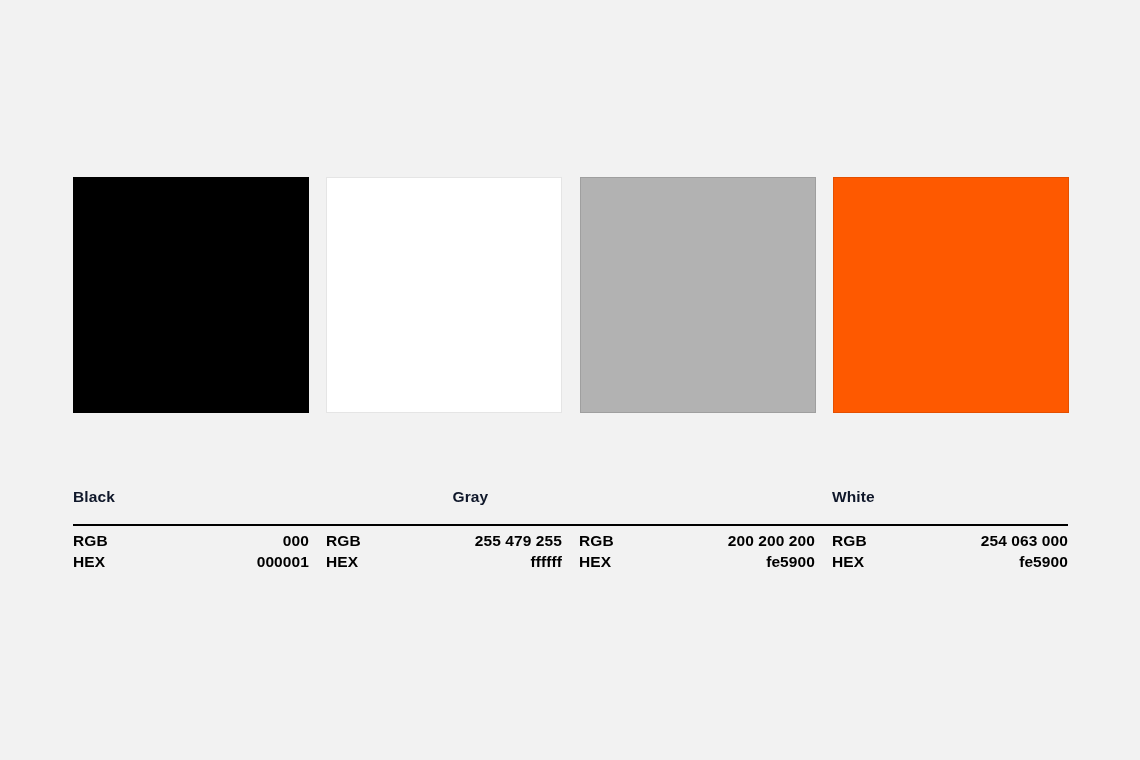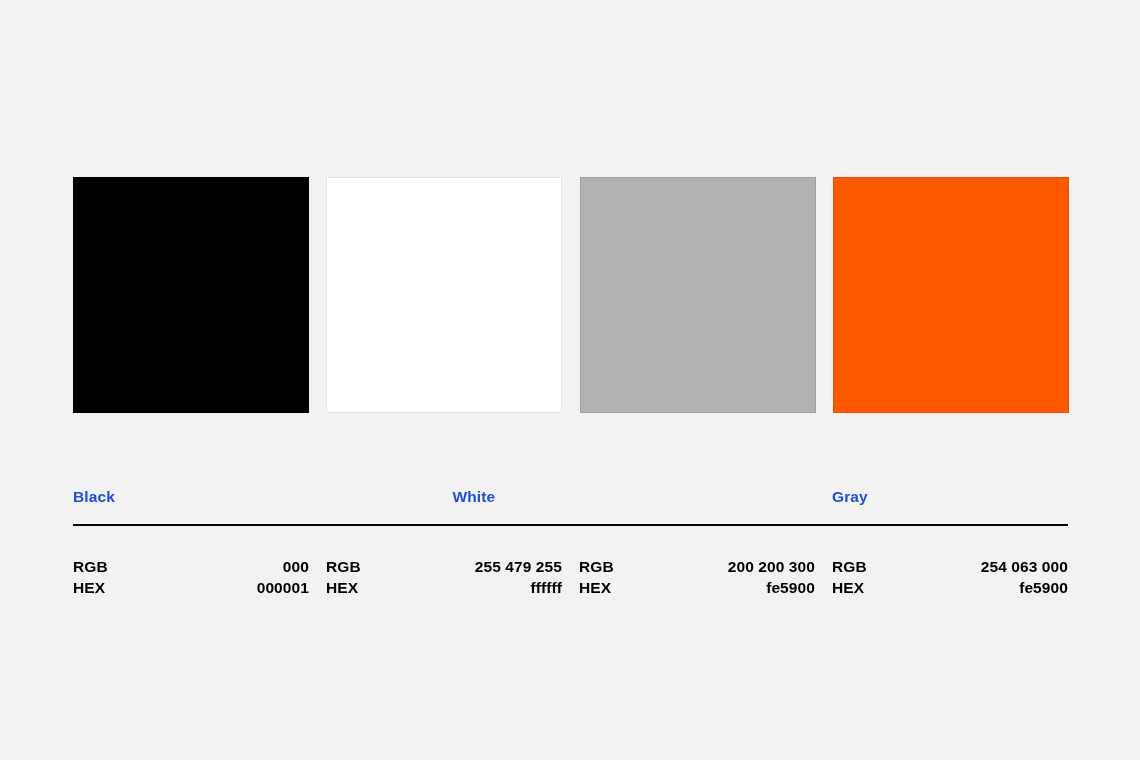--- a/index.html
+++ b/index.html
@@ -58,39 +58,39 @@
   }
 
   .spec-col {
     width: 236px;
     box-sizing: border-box;
   }
 
   .col-title {
     font-size: 15.5px;
     font-weight: bold;
-    color: #1d4ed8;
+    color: #0f172a;
     letter-spacing: 0.1px;
     line-height: 19px;
     height: 19px;
   }
 
   .divider {
     position: absolute;
     left: 0;
     top: 37px;
     width: 995px;
     height: 2px;
     background: #000000;
   }
 
   .value-rows {
     position: absolute;
     left: 0;
-    top: 69px;
+    top: 43px;
   }
 
   .spec-line {
     display: flex;
     justify-content: space-between;
     align-items: baseline;
     font-size: 15.5px;
     font-weight: bold;
     color: #000000;
     line-height: 21px;
@@ -118,24 +118,24 @@
     <div class="swatch" style="background: rgb(254, 89, 0);"></div>
   </div>
 
   <div class="spec-table">
 
     <div class="label-row">
       <div class="spec-col">
         <div class="col-title">Black</div>
       </div>
       <div class="spec-col">
-        <div class="col-title">White</div>
+        <div class="col-title">Gray</div>
       </div>
       <div class="spec-col">
-        <div class="col-title">Gray</div>
+        <div class="col-title">White</div>
       </div>
     </div>
 
     <div class="divider" style="background: rgb(0, 0, 0);"></div>
 
     <div class="value-rows">
 
       <div class="spec-col">
         <div class="spec-line">
           <span class="spec-key">RGB</span>
@@ -154,21 +154,21 @@
         </div>
         <div class="spec-line">
           <span class="spec-key">HEX</span>
           <span class="spec-val">ffffff</span>
         </div>
       </div>
 
       <div class="spec-col">
         <div class="spec-line">
           <span class="spec-key">RGB</span>
-          <span class="spec-val">200 200 300</span>
+          <span class="spec-val">200 200 200</span>
         </div>
         <div class="spec-line">
           <span class="spec-key">HEX</span>
           <span class="spec-val">fe5900</span>
         </div>
       </div>
 
       <div class="spec-col">
         <div class="spec-line">
           <span class="spec-key">RGB</span>

